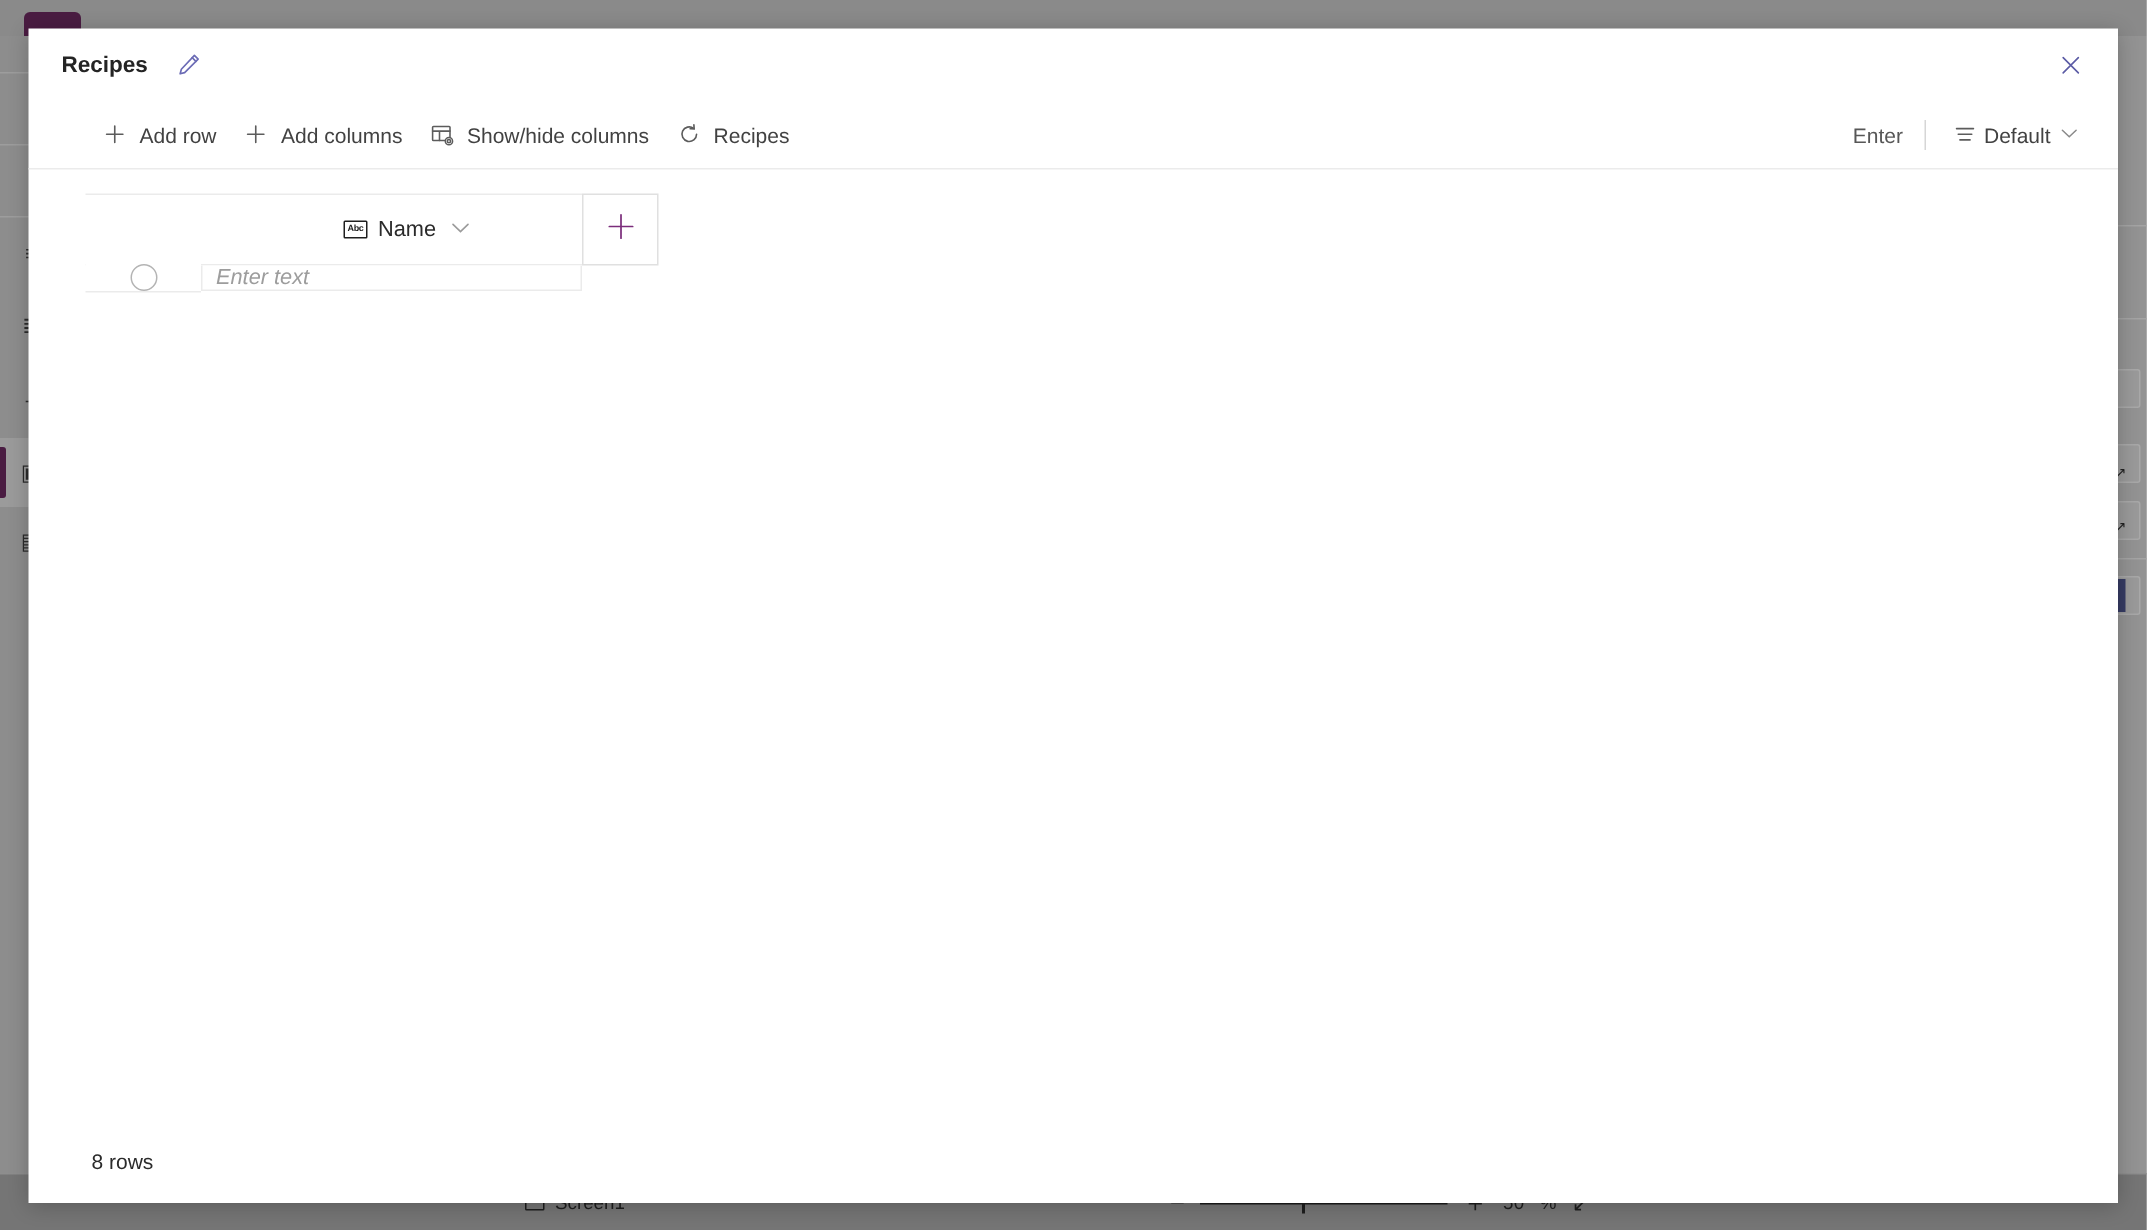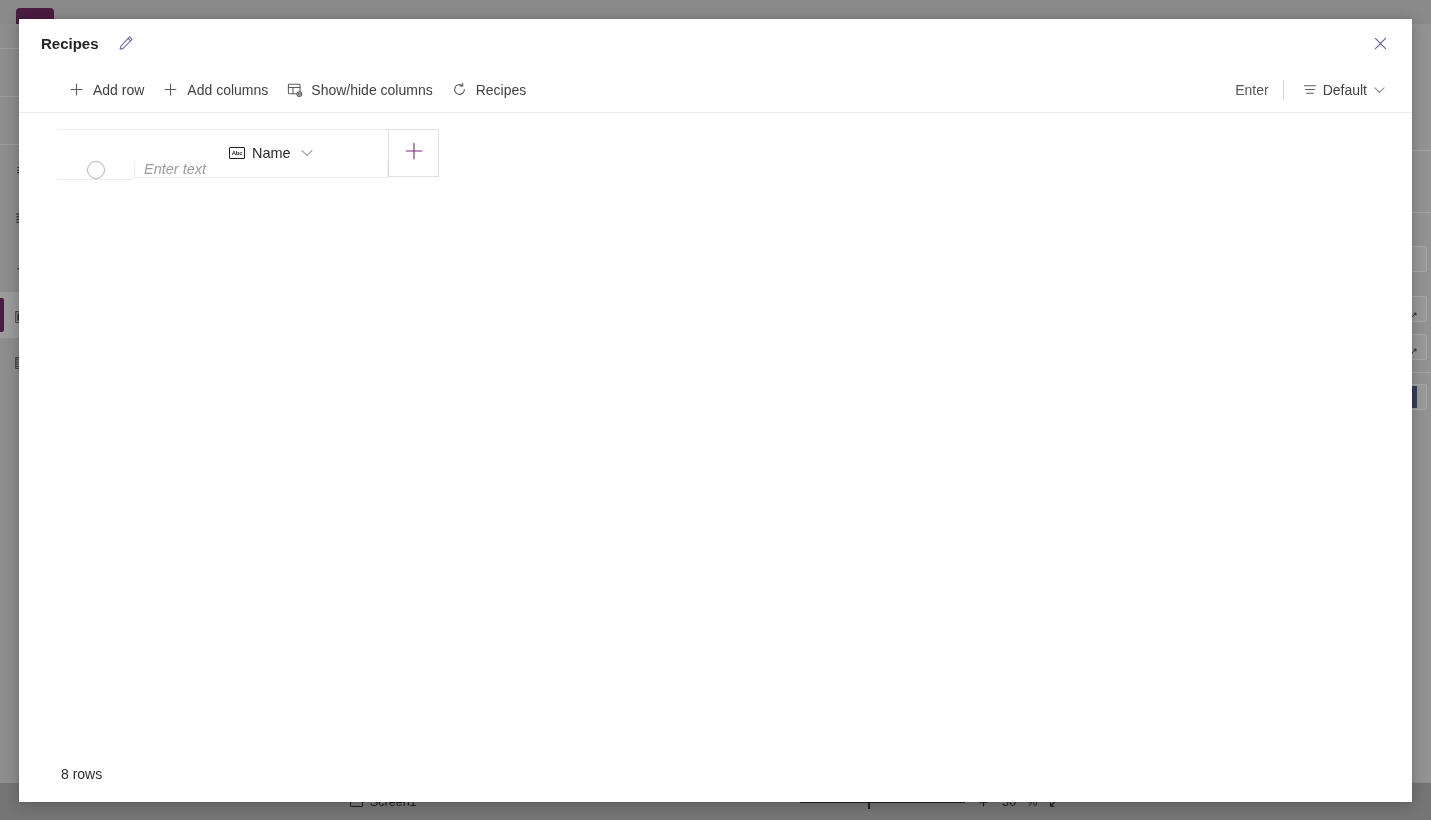--- a/index.html
+++ b/index.html
@@ -342,21 +342,21 @@
     font-size: 22px;
     line-height: 1;
     font-weight: 300;
   }
 
   #grid-entry-row {
     position: absolute;
     left: 38px;
     top: 48px;
     display: flex;
-    align-items: flex-start;
+    align-items: center;
     height: 48px;
   }
   #entry-select-cell {
     width: 77px;
     border-bottom: 1px solid #ebebeb;
     display: flex;
     align-items: center;
     justify-content: center;
     cursor: pointer;
     background: #fff;

